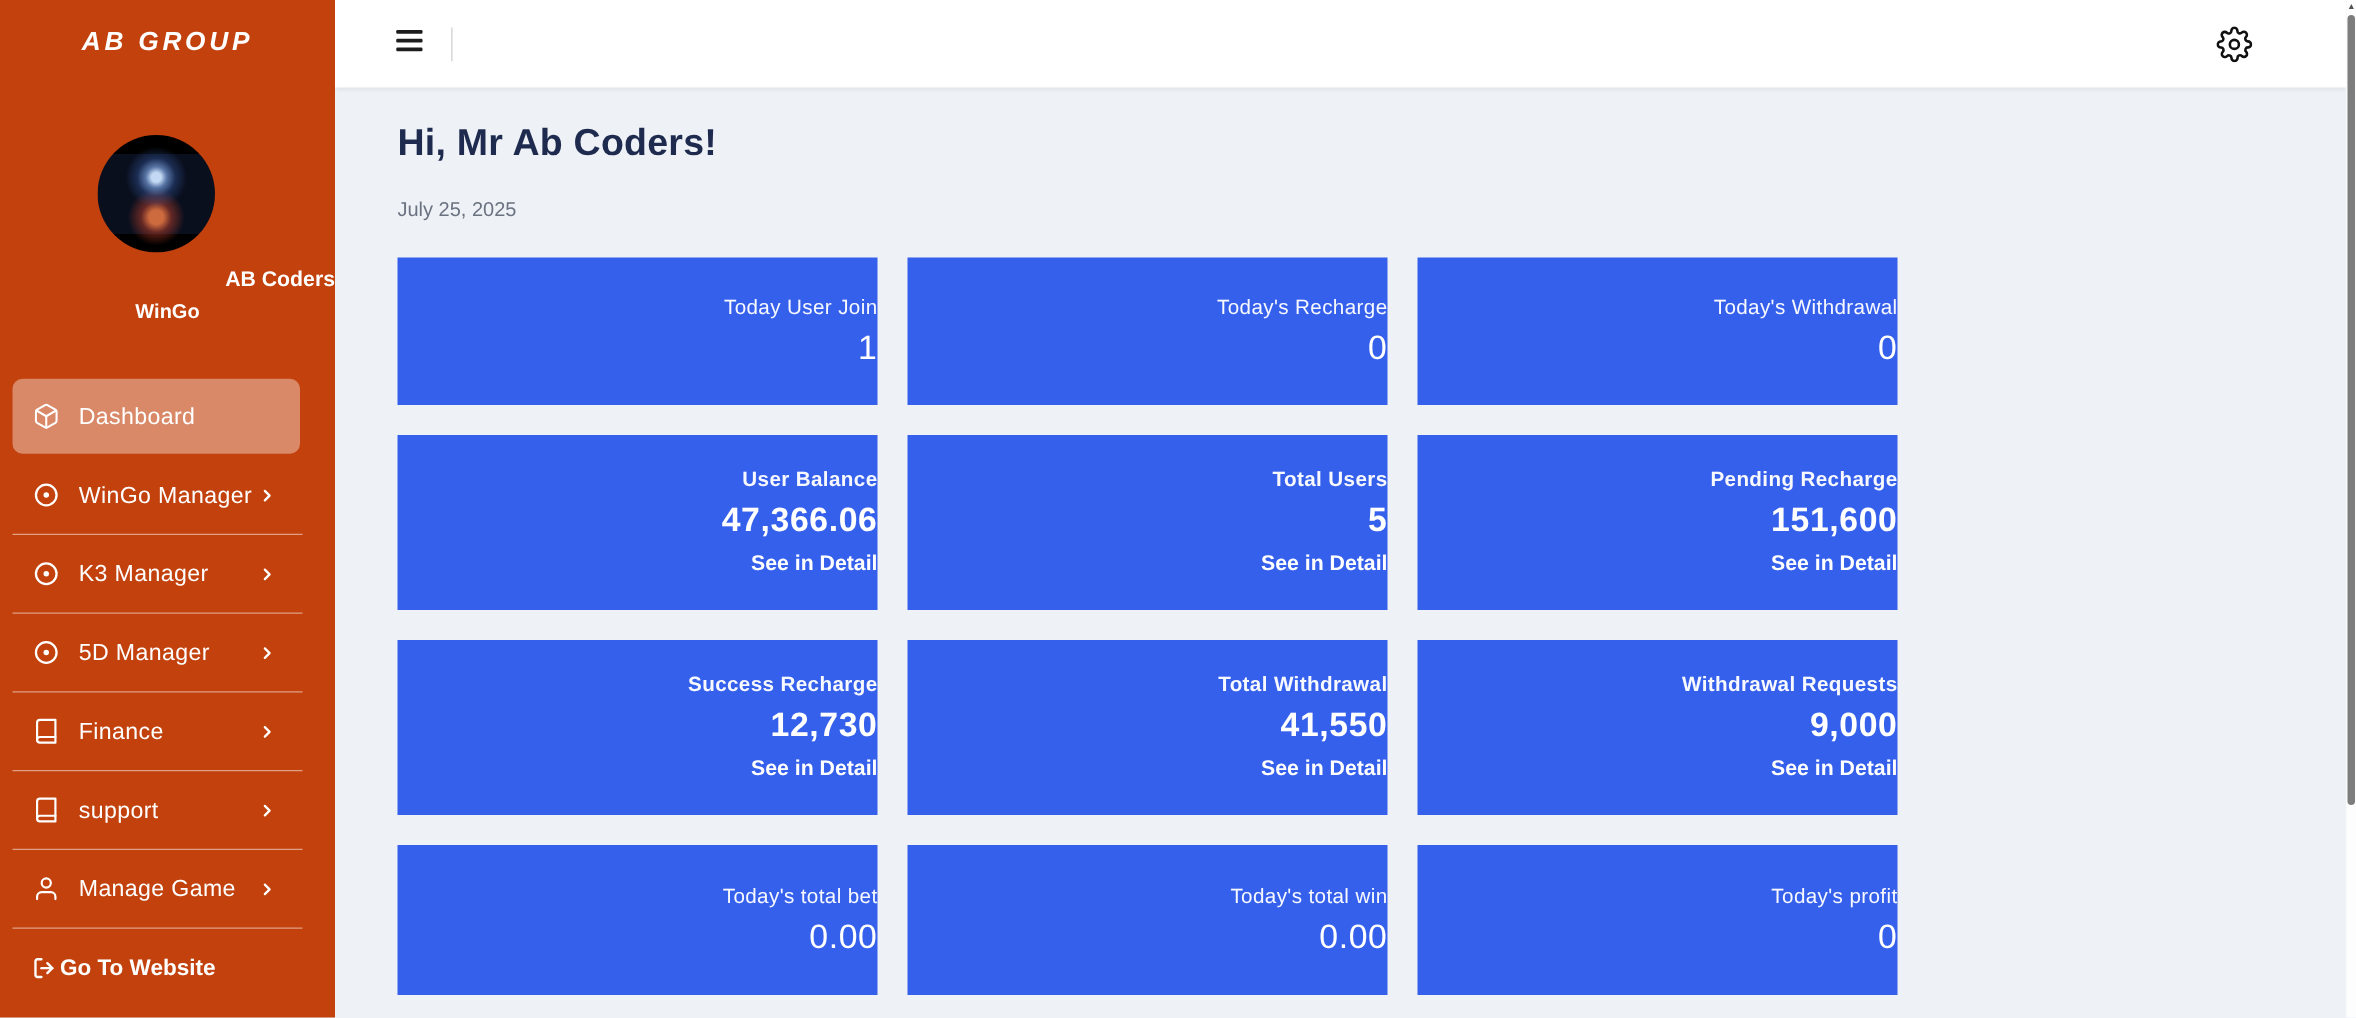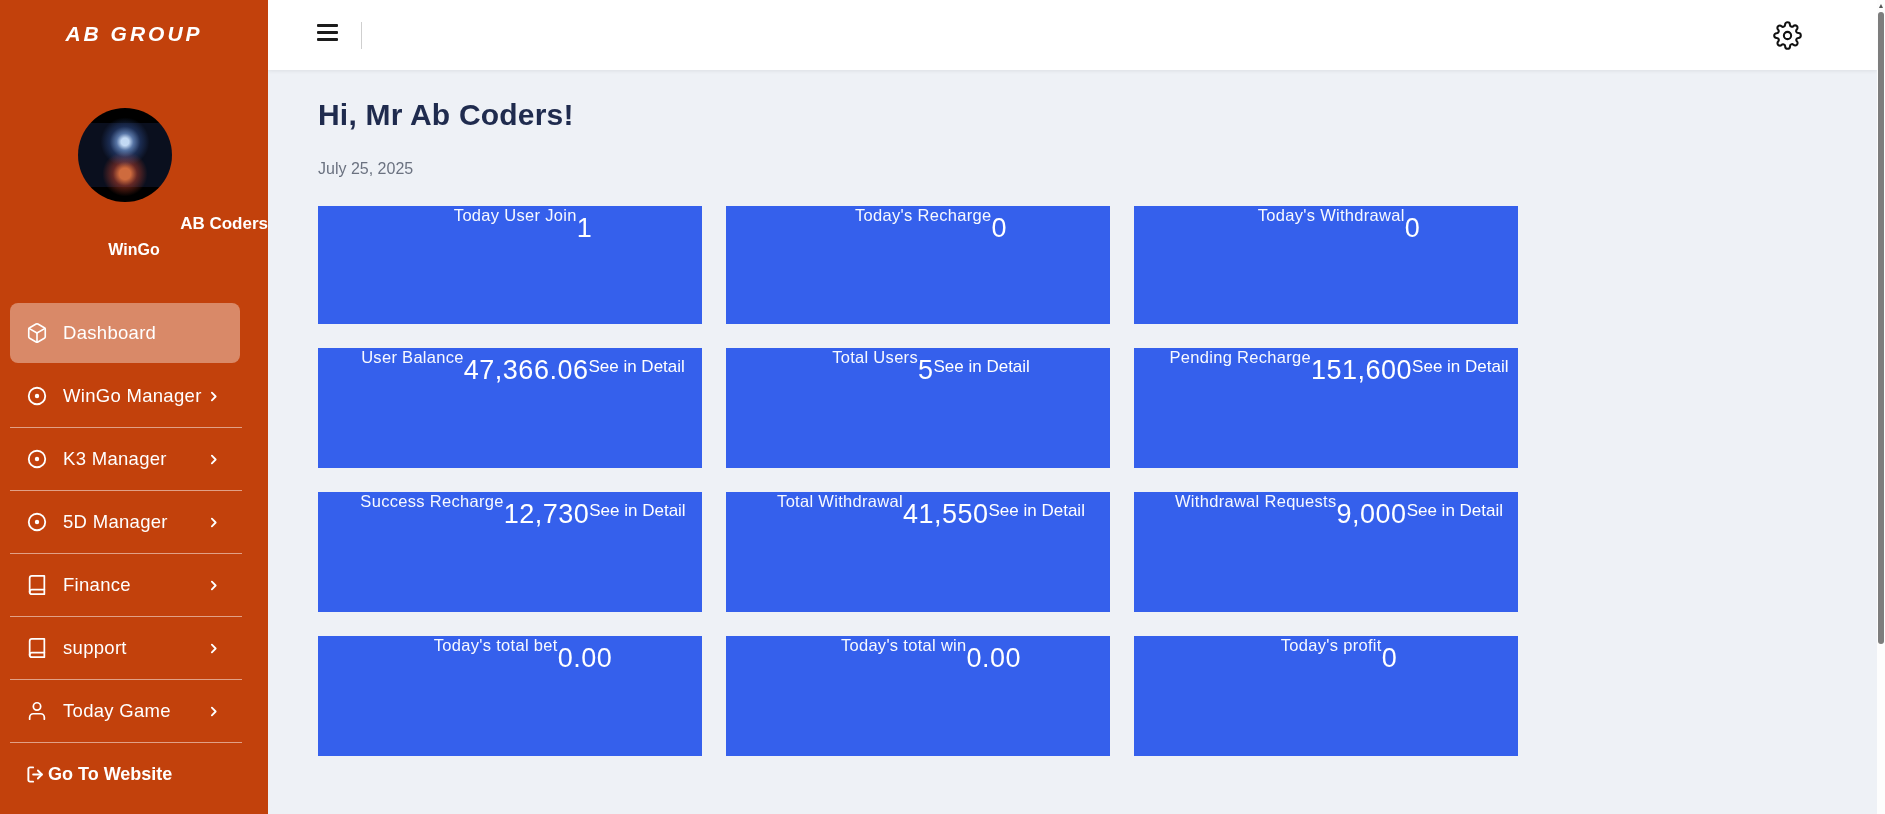--- a/index.html
+++ b/index.html
@@ -52,23 +52,23 @@
     color:#111; cursor:pointer; }
 
   
   .content { position:absolute; left:268px; top:70px; width:1609px; height:744px;
     background:#EEF1F6; padding:28px 0 0 50px;border-radius:17px; }
   .greeting { font-size:30px; font-weight:bold; color:#1F2B4E; letter-spacing:.2px; }
   .date { margin-top:28px; font-size:16px; color:#6B7280; }
   .cards { margin-top:28px; width:1200px; display:grid;
     grid-template-columns:repeat(3, 384px); column-gap:24px; row-gap:24px; }
   .card { background:#3560EC; color:#fff; padding-left:26px;
-    display:flex; flex-direction:row; justify-content:center; }
+    display:flex; flex-direction:column; justify-content:center;align-items:flex-end; }
   .card.r1 { height:118px; }
-  .card.r2 { height:120px; }
+  .card.r2 { height:140px;font-weight:bold; }
   .card.r4 { height:120px; }
   .card-title { font-size:16.5px; color:rgba(255,255,255,.96); letter-spacing:.3px; }
   .card-value { font-size:27px; margin-top:7px; letter-spacing:.5px; }
   .card-link { font-size:17px; margin-top:9px; cursor:pointer; }
 
   
   .scrollbar { position:absolute; right:0; top:0; width:8px; height:814px;
     background:#fdfdfd; z-index:10; }
   .scroll-arrow { position:absolute; top:1px; left:0; width:8px; text-align:center;
     font-size:7px; color:#555; line-height:9px; }
@@ -178,21 +178,21 @@
     </li>
     <li class="menu-divider"></li>
 
     <li class="menu-item">
       <span class="mi-icon">
         <svg viewBox="0 0 24 24" fill="none" stroke="currentColor" stroke-width="1.9" stroke-linecap="round" stroke-linejoin="round">
             <path d="M20 21v-2a4 4 0 0 0-4-4H8a4 4 0 0 0-4 4v2"></path>
             <circle cx="12" cy="7" r="4"></circle>
           </svg>
       </span>
-      <span class="mi-label">Today Game</span>
+      <span class="mi-label">Manage Game</span>
       <span class="mi-chevron">
         <svg viewBox="0 0 24 24" fill="none" stroke="currentColor" stroke-width="3.4" stroke-linecap="round" stroke-linejoin="round">
             <polyline points="9 5 16 12 9 19"></polyline>
           </svg>
       </span>
     </li>
     <li class="menu-divider"></li>
 
     <li class="goto-item">
       <span class="mi-icon">

